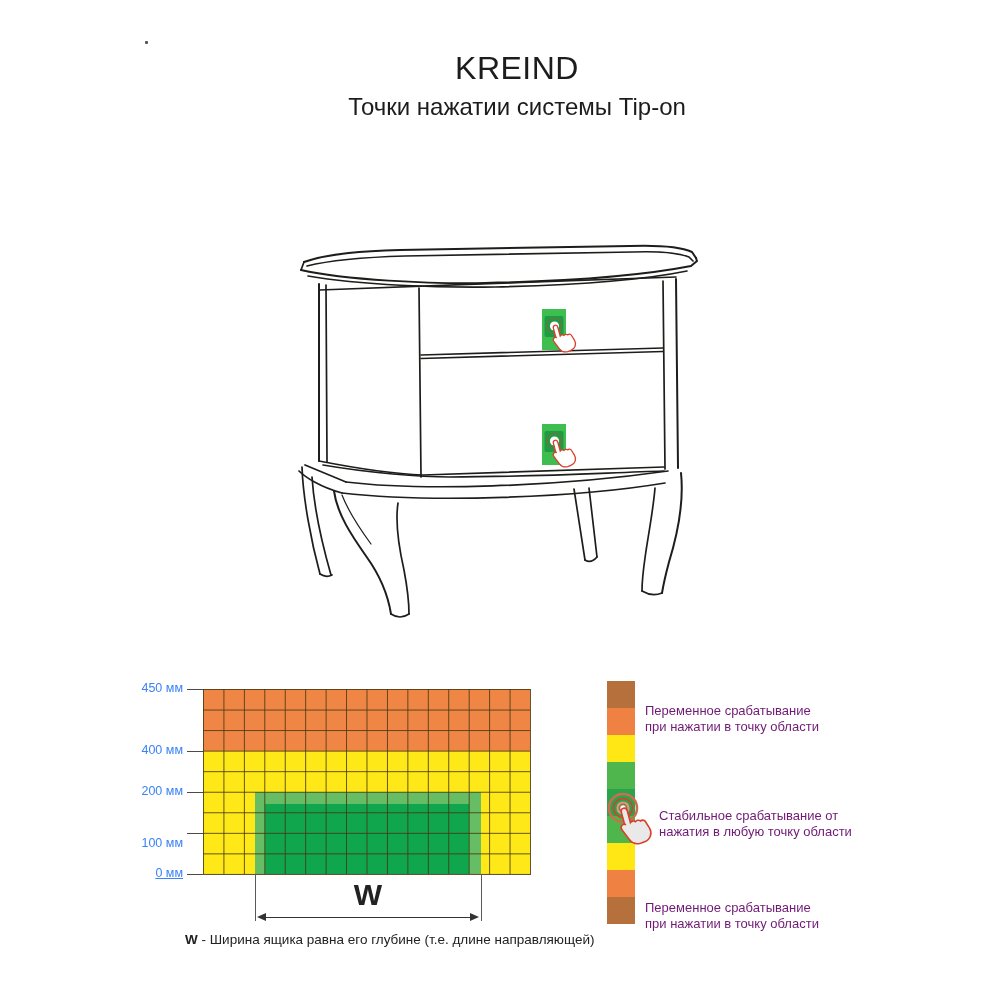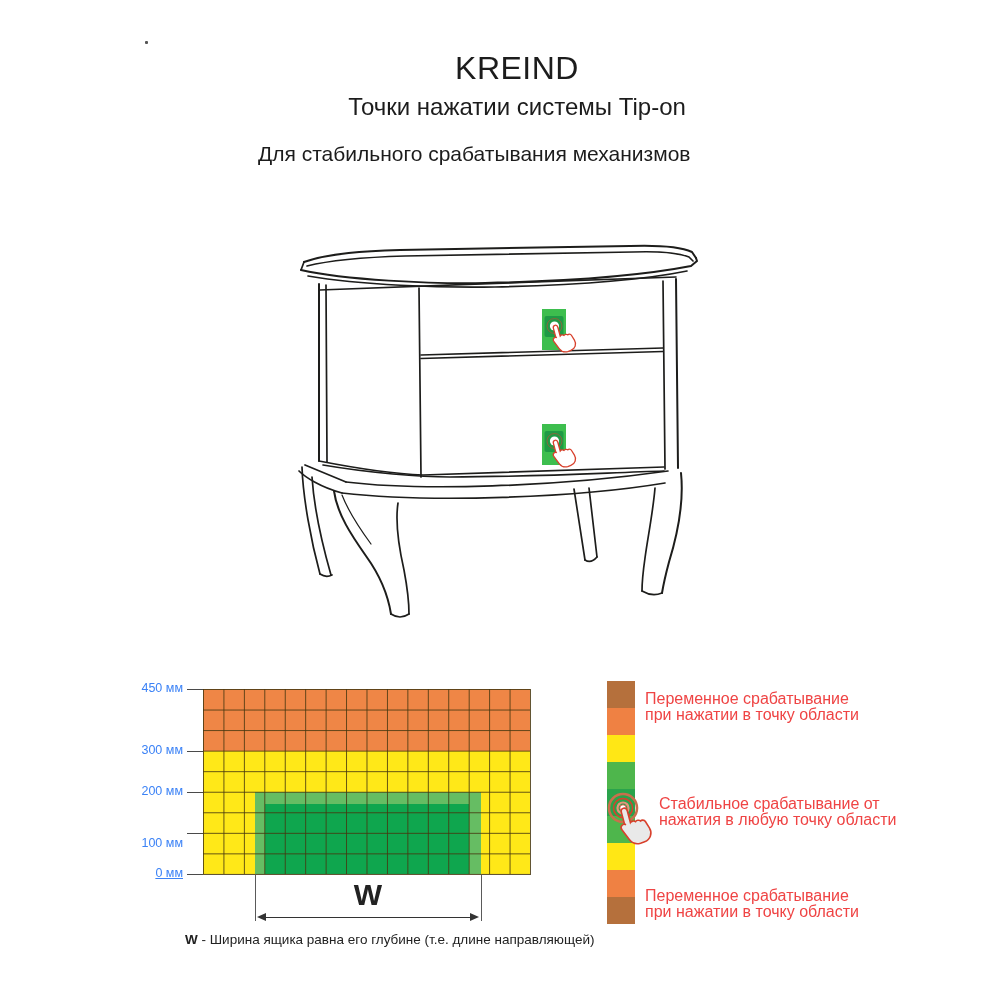--- a/index.html
+++ b/index.html
@@ -23,21 +23,21 @@
   .tick-line{position:absolute;left:-16px;width:16px;height:1px;background:#4a4a4a;}
   .ext-line{position:absolute;width:1px;background:#5a5a5a;top:186px;height:46px;}
   .dim-line{position:absolute;height:1px;background:#333;top:228px;}
   .dim-head{position:absolute;width:0;height:0;top:224px;}
   .dim-label{position:absolute;top:189px;text-align:center;font-size:30px;font-weight:600;color:#222;}
   .caption{position:absolute;left:-18px;top:243px;font-size:13.5px;color:#222;white-space:nowrap;}
   .caption b{font-weight:bold;}
   
   .legend-bar{position:absolute;left:607px;top:681px;width:28px;height:243px;display:flex;flex-direction:column;}
   .legend-bar div{flex:1;}
-  .legend-item{position:absolute;font-size:16px;line-height:16px;color:#ef4444;white-space:nowrap;}
+  .legend-item{position:absolute;font-size:13px;line-height:16px;color:#701a75;white-space:nowrap;margin-top:12px;}
   .li1{left:645px;top:691px;}
   .li2{left:659px;top:796px;}
   .li3{left:645px;top:888px;}
   .legend-touch{position:absolute;left:592px;top:780px;width:80px;height:80px;}
   .defs-holder{position:absolute;width:0;height:0;overflow:hidden;}
 </style>
 </head>
 <body>
 
 <div class="page">
@@ -59,21 +59,20 @@
       </g>
     </defs>
   </svg>
 
   <div class="header">
     <div class="brand">KREIND</div>
     <div class="subtitle">Точки нажатии системы Tip-on</div>
   </div>
 
   <div class="intro">
-    <div>Для стабильного срабатывания механизмов</div>
   </div>
 
   <svg class="furniture" viewBox="290 240 420 395" fill="none">
     <g stroke="#1d1d1b" stroke-width="1.7" stroke-linecap="round" stroke-linejoin="round" fill="none">
 
       <path d="M304,262 C330,253 365,251 400,250 L630,246 C660,245 681,247 692,252 L696,258" stroke-width="2"></path>
       <path d="M307,266 C335,259 372,257 405,256 L633,252 C660,251 678,253 689,257 L693,261"></path>
       <path d="M301,270 L304,262"></path>
       <path d="M301,270 C345,280 430,284 485,283 C575,281 645,275 691,266 L697,261 L696,258" stroke-width="2"></path>
       <path d="M308,276 C360,285 440,288 495,287 C580,285 648,279 687,271"></path>
@@ -133,21 +132,21 @@
       <div class="dim-label" style="left: 52.1156px; width: 225.834px;">W</div>
     <div class="ext-line" style="left: 52.1156px;"></div>
         <div class="ext-line" style="left: 277.95px;"></div>
         <div class="dim-line" style="left: 61.1156px; width: 207.834px;"></div>
         <div class="dim-head" style="left: 54.1156px; border-top: 4.5px solid transparent; border-bottom: 4.5px solid transparent; border-right: 9px solid rgb(51, 51, 51);"></div>
         <div class="dim-head" style="left: 266.95px; border-top: 4.5px solid transparent; border-bottom: 4.5px solid transparent; border-left: 9px solid rgb(51, 51, 51);"></div>
       </div>
     <div class="caption"><b>W</b><span> - Ширина ящика равна его глубине (т.е. длине направляющей)</span></div>
   <div class="tick-label" style="top: -8px;">450 мм</div>
       <div class="tick-line" style="top: 0px;"></div>
-      <div class="tick-label" style="top: 53.6667px;">300 мм</div>
+      <div class="tick-label" style="top: 53.6667px;">400 мм</div>
       <div class="tick-line" style="top: 61.6667px;"></div>
       <div class="tick-label" style="top: 94.7778px;">200 мм</div>
       <div class="tick-line" style="top: 102.778px;"></div>
       <div class="tick-label" style="top: 135.889px; margin-top: 11px;">100 мм</div>
       <div class="tick-line" style="top: 143.889px;"></div>
       <div class="tick-label" style="top: 177px; text-decoration: underline;">0 мм</div>
       <div class="tick-line" style="top: 185px;"></div>
     </div>
 
   <div>

